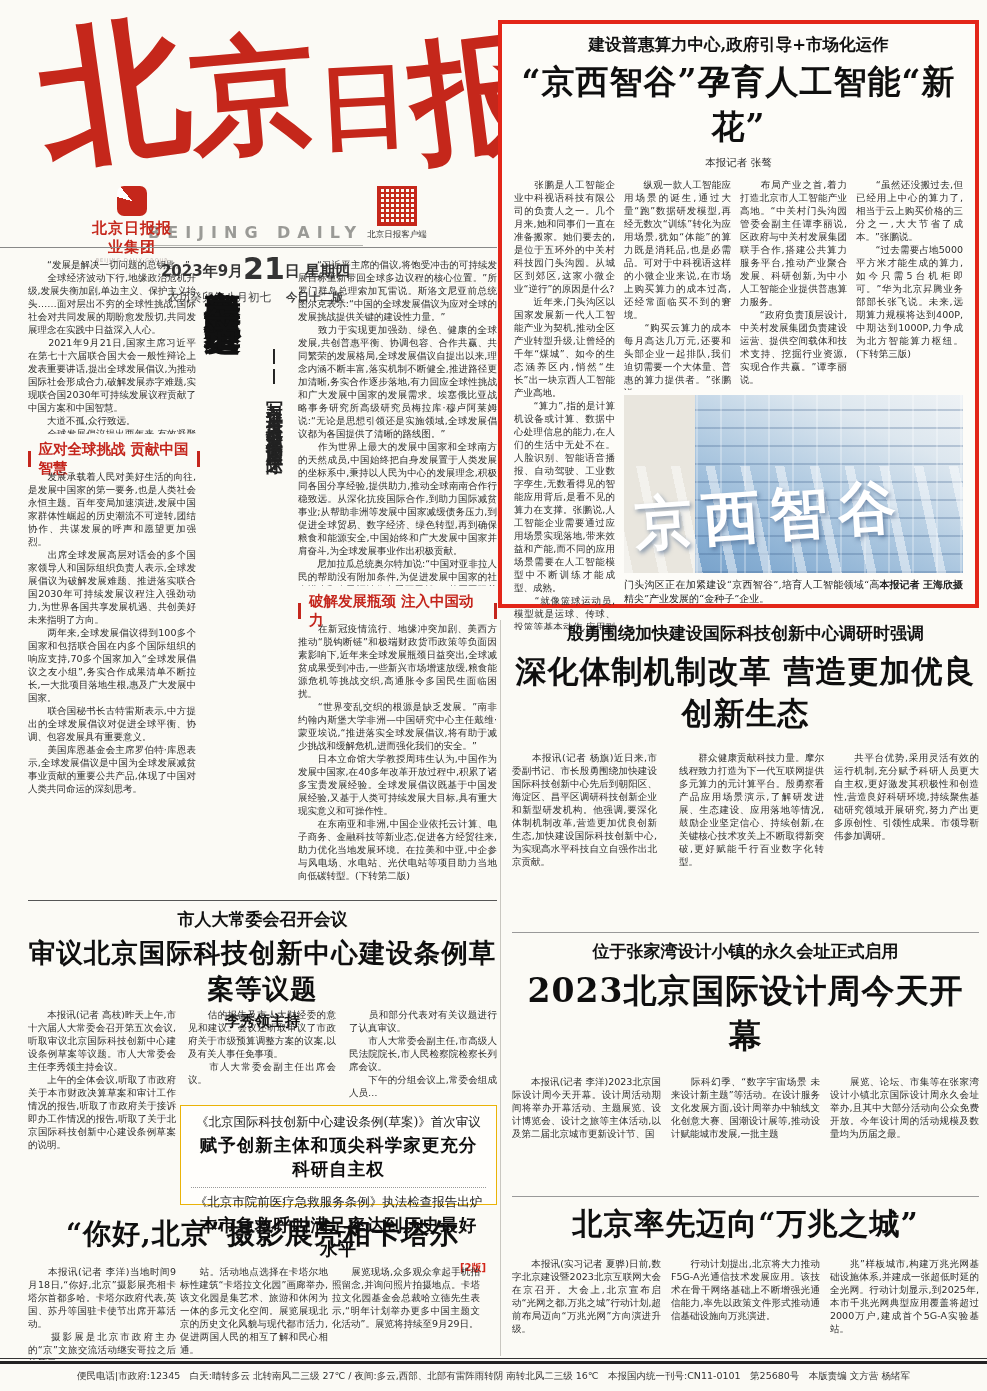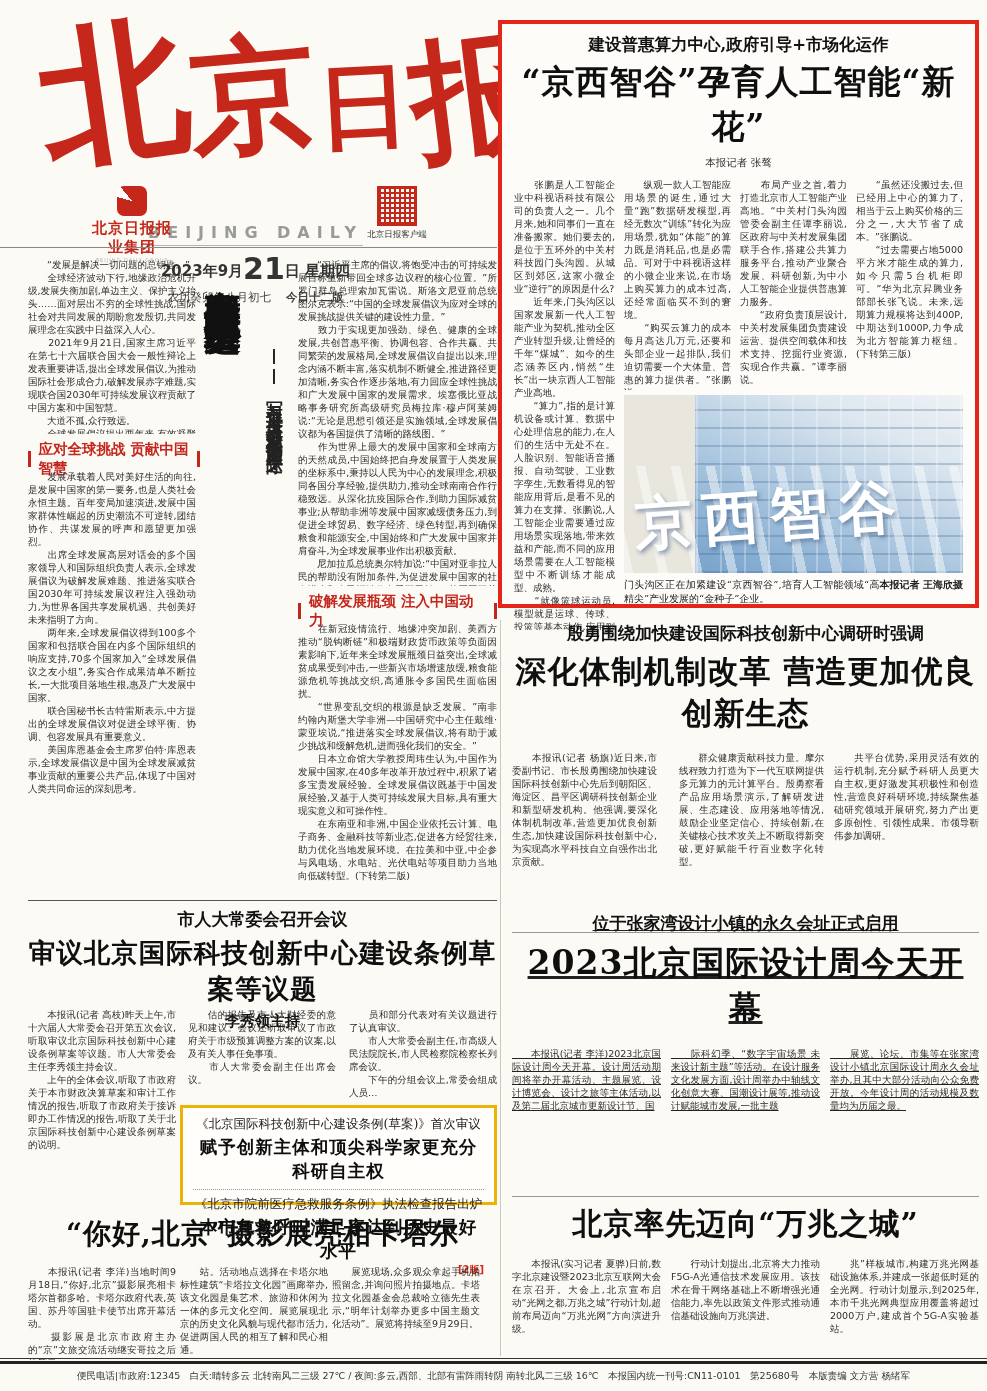--- a/index.html
+++ b/index.html
@@ -56,21 +56,21 @@
       text-shadow:2px 3px 4px rgba(60,90,130,.55);font-family:"DejaVu Serif",serif;}
   .caption{font-family:"DejaVu Serif",serif;font-size:10px;line-height:14px;color:#222;
            margin-top:5px;text-align:justify;}
   .caption b{float:right;font-family:"DejaVu Sans",sans-serif;}
   
   .vhead{writing-mode:vertical-rl;text-orientation:upright;font-family:"DejaVu Serif",serif;
          font-weight:900;font-size:37px;letter-spacing:2px;color:#111;line-height:1;}
   .vsub{writing-mode:vertical-rl;text-orientation:mixed;font-family:"DejaVu Serif",serif;
         font-weight:700;font-size:17px;color:#222;letter-spacing:3px;}
   
-  #teaser{border:3px solid #eab308;background:#fffefb;padding:8px 10px 4px 10px;box-sizing:border-box;}
+  #teaser{border:1px solid #eab308;background:#fffefb;padding:8px 10px 4px 10px;box-sizing:border-box;}
   .tz-kicker{font-family:"DejaVu Serif",serif;font-size:12.5px;text-align:center;color:#1a1a1a;}
   .tz-head{font-weight:900;font-size:17.5px;text-align:center;color:#0d0d0d;letter-spacing:1px;
            font-family:"DejaVu Serif",serif;margin-top:2px;}
   .tz-dots{border-top:1px dotted #999;margin:6px 0;}
   .pageref{color:#d2261a;font-size:10px;font-weight:700;text-align:right;}
   
   #footrule1{left:0;top:1358px;width:987px;height:1px;background:#333;}
   #footrule2{left:0;top:1361px;width:987px;height:3px;background:#222;}
   #footer{left:0;top:1370px;width:987px;text-align:center;font-size:9.5px;color:#333;}
   .gutter{width:1px;background:#c9c7c0;}
@@ -213,21 +213,21 @@
     <div class="kicker" style="font-size:17px;">殷勇围绕加快建设国际科技创新中心调研时强调</div>
     <div class="bighead" style="font-size:31px;margin-top:6px;">深化体制机制改革 营造更加优良创新生态</div>
     <div style="display:flex;gap:10px;margin-top:16px;">
       <div class="coltext" style="width:149px;height:188px;">　　本报讯(记者 杨旗)近日来,市委副书记、市长殷勇围绕加快建设国际科技创新中心先后到朝阳区、海淀区、昌平区调研科技创新企业和新型研发机构。他强调,要深化体制机制改革,营造更加优良创新生态,加快建设国际科技创新中心,为实现高水平科技自立自强作出北京贡献。</div>
       <div class="coltext" style="width:149px;height:188px;margin-left:12px;">　　群众健康贡献科技力量。摩尔线程致力打造为下一代互联网提供多元算力的元计算平台。殷勇察看产品应用场景演示,了解研发进展、生态建设、应用落地等情况,鼓励企业坚定信心、持续创新,在关键核心技术攻关上不断取得新突破,更好赋能千行百业数字化转型。</div>
       <div class="coltext" style="width:149px;height:188px;">　　共平台优势,采用灵活有效的运行机制,充分赋予科研人员更大自主权,更好激发其积极性和创造性,营造良好科研环境,持续聚焦基础研究领域开展研究,努力产出更多原创性、引领性成果。市领导靳伟参加调研。</div>
     </div>
   </div>
 
   <div class="abs hrule" style="left:512px;top:932px;width:467px;background:#999;"></div>
-  <div class="abs" style="left:512px;top:912px;width:467px;height:250px;text-decoration:underline;">
+  <div class="abs" style="left:512px;top:940px;width:467px;height:250px;">
     <div class="kicker" style="font-size:17px;">位于张家湾设计小镇的永久会址正式启用</div>
     <div class="bighead" style="font-size:33px;margin-top:6px;">2023北京国际设计周今天开幕</div>
     <div style="display:flex;gap:10px;margin-top:16px;">
       <div class="coltext" style="width:149px;height:148px;">　　本报讯(记者 李洋)2023北京国际设计周今天开幕。设计周活动期间将举办开幕活动、主题展览、设计博览会、设计之旅等主体活动,以及第二届北京城市更新设计节、国</div>
       <div class="coltext" style="width:149px;height:148px;">　　际科幻季、“数字宇宙场景 未来设计新主题”等活动。在设计服务文化发展方面,设计周举办中轴线文化创意大赛、国潮设计展等,推动设计赋能城市发展,一批主题</div>
       <div class="coltext" style="width:149px;height:148px;">　　展览、论坛、市集等在张家湾设计小镇北京国际设计周永久会址举办,且其中大部分活动向公众免费开放。今年设计周的活动规模及数量均为历届之最。</div>
     </div>
   </div>
 
   <div class="abs hrule" style="left:512px;top:1196px;width:467px;background:#999;"></div>

